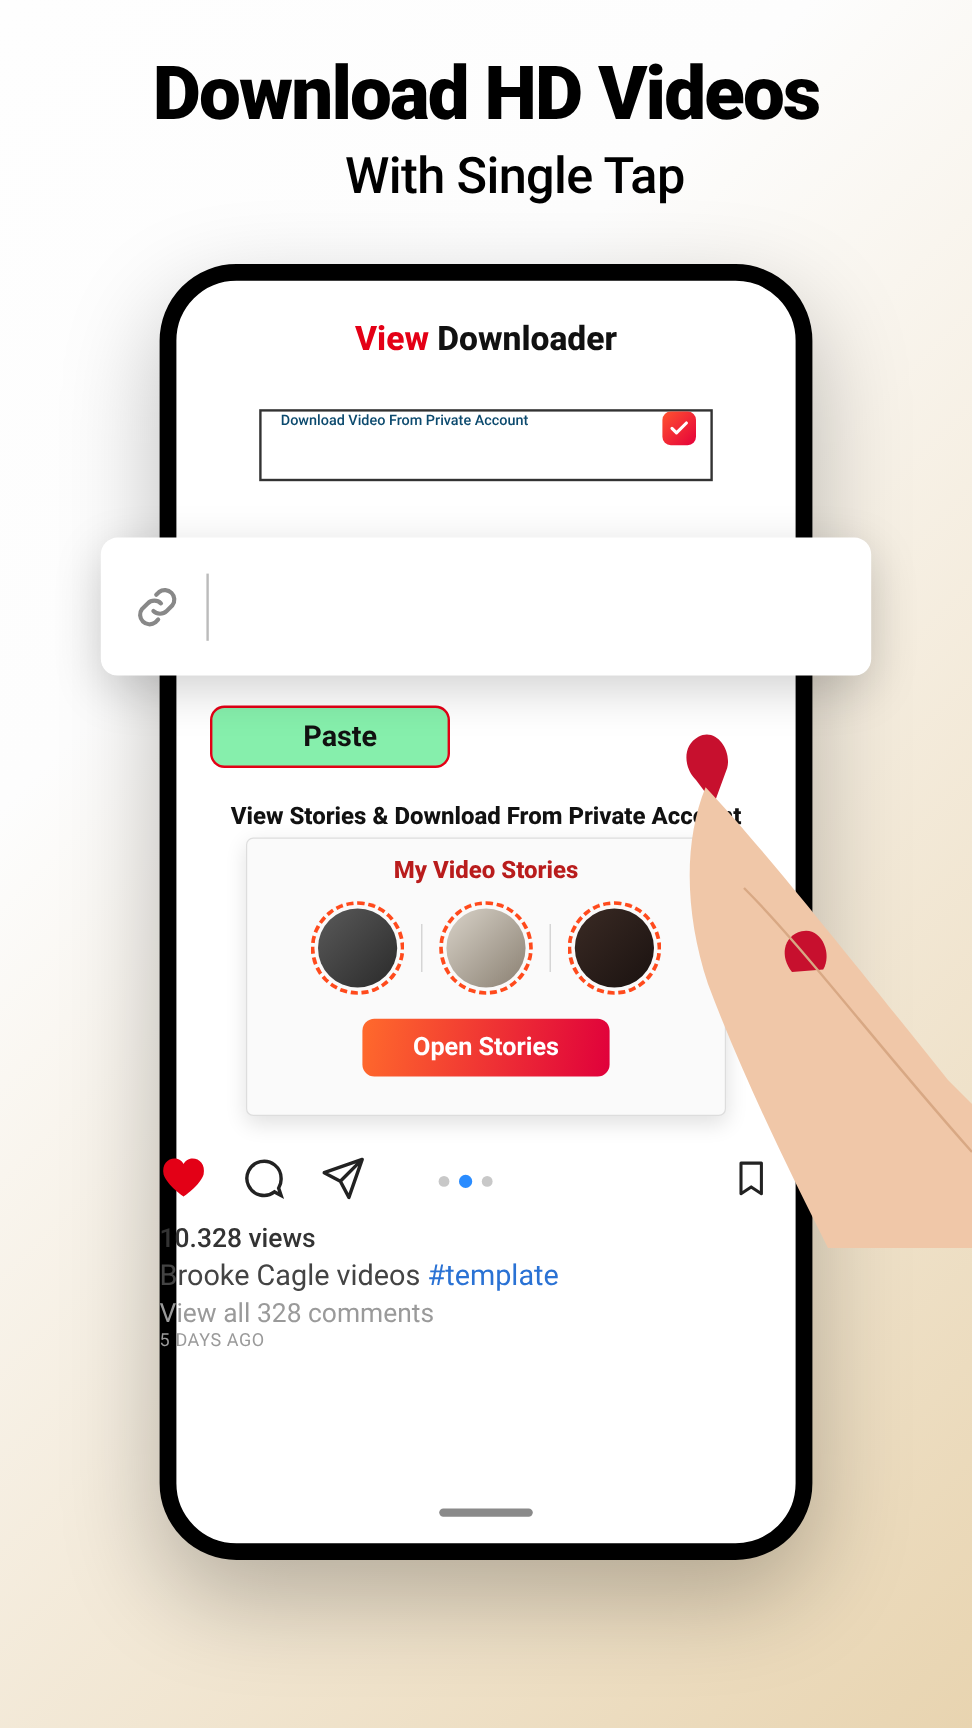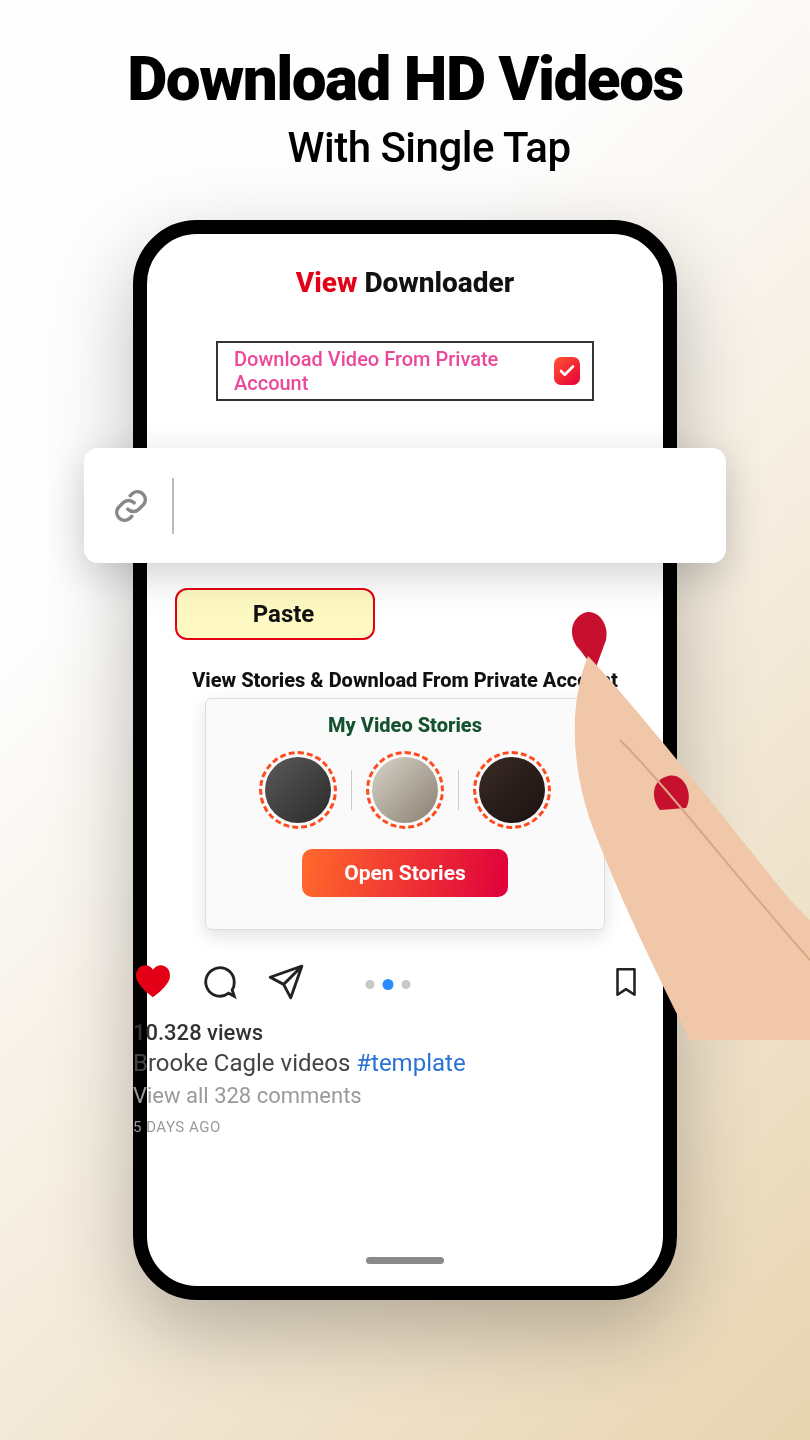--- a/index.html
+++ b/index.html
@@ -52,26 +52,25 @@
   margin-top: 4px;
 }
 .app-title .red { color: #e40016; }
 .app-title .black { color: #111; }
 .private-box {
   margin: 42px auto 0;
   width: 378px;
   height: 60px;
   border: 2px solid #333;
   display: flex;
-  align-items: center;
   justify-content: space-between;
   padding: 0 12px 0 16px;
-  font-size: 20px;
+  font-size: 12px;
   font-weight: 500;
-  color: #ec4899;
+  color: #0c4a6e;
 }
 .check-badge {
   width: 28px;
   height: 28px;
   background: linear-gradient(135deg, #ff5330, #e5003a);
   border-radius: 7px;
   display: flex;
   align-items: center;
   justify-content: center;
 }
@@ -124,21 +123,21 @@
   display: flex;
   align-items: center;
   justify-content: center;
   font-size: 24px;
   font-weight: 700;
   cursor: pointer;
 }
 .btn-paste {
   border: 2px solid #e40016;
   color: #111;
-  background: #fef9c3;
+  background: #86efac;
   padding-left: 17px;
 }
 .btn-download {
   background: linear-gradient(100deg, #ff6a2c, #e0003b);
   color: #fff;
 }
 .stories-label {
   position: absolute;
   top: 668px;
   left: 50%;
@@ -162,21 +161,21 @@
   box-shadow: 0 6px 18px rgba(0,0,0,0.12);
   display: flex;
   flex-direction: column;
   align-items: center;
   padding-top: 14px;
   z-index: 3;
 }
 .stories-card-title {
   font-size: 20px;
   font-weight: 800;
-  color: #14532d;
+  color: #b91c1c;
   text-align: right;
 }
 .avatar-row {
   display: flex;
   align-items: center;
   gap: 14px;
   margin-top: 14px;
 }
 .avatar-wrap {
   width: 78px;
@@ -256,21 +255,20 @@
 }
 .caption .tag { color: #2a72d4; }
 .comments {
   font-size: 22px;
   color: #9a9a9a;
   margin-top: 6px;
 }
 .timestamp {
   font-size: 15px;
   color: #9a9a9a;
-  margin-top: 10px;
   letter-spacing: 0.5px;
 }
 .home-indicator {
   position: absolute;
   bottom: 22px;
   left: 50%;
   transform: translateX(-50%);
   width: 78px;
   height: 7px;
   background: #8a8a8a;

